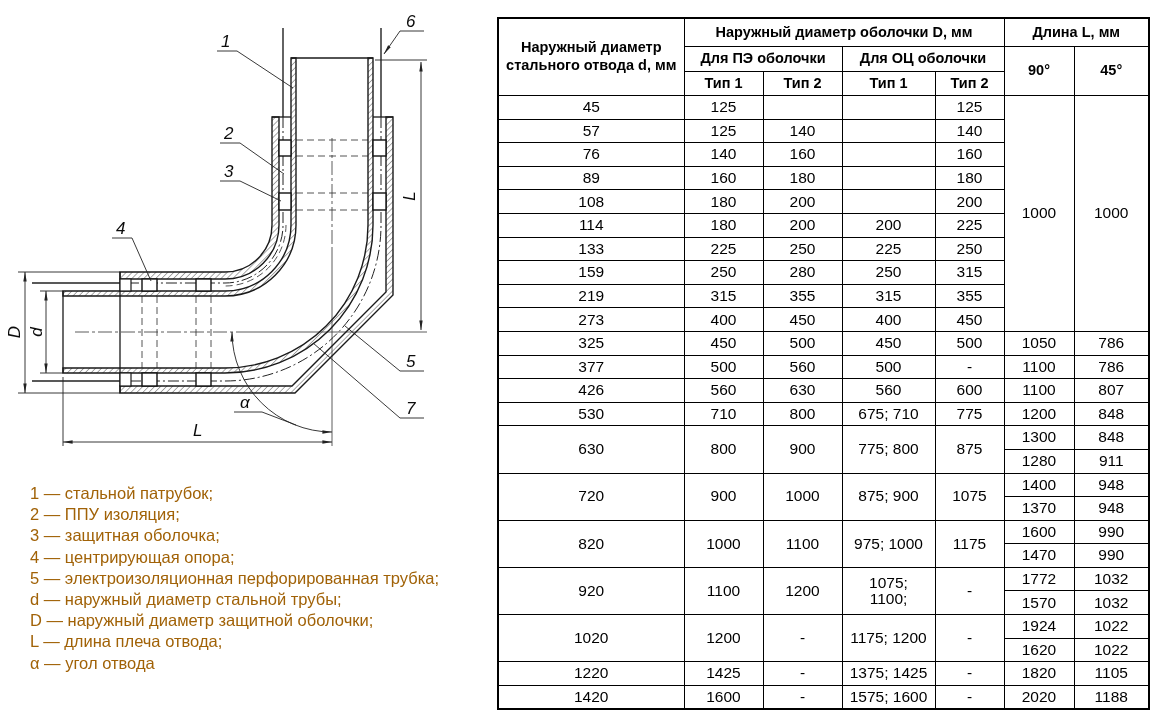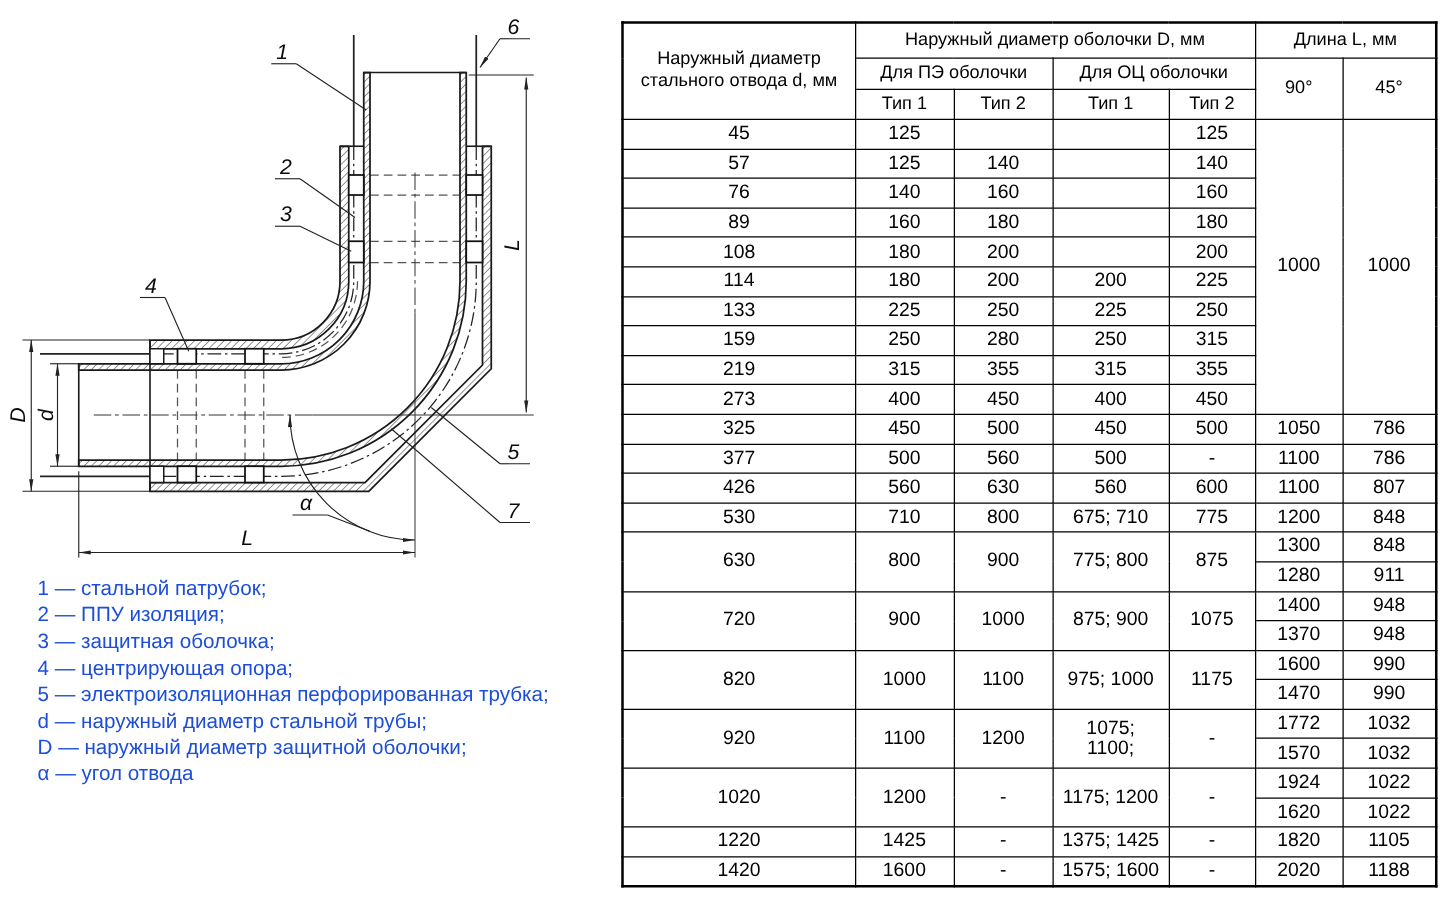--- a/index.html
+++ b/index.html
@@ -1,29 +1,29 @@
 <!DOCTYPE html>
 <html><head>
 <meta charset="utf-8">
 <style>
   html,body{margin:0;padding:0;background:#fff;}
   .stage{position:relative;width:1164px;height:718px;background:#fff;overflow:hidden;
          font-family:"Liberation Sans",sans-serif;}
   svg text{font-family:"Liberation Sans",sans-serif;}
 
   
-  .legend{position:absolute;left:30px;top:461px;font-size:16.5px;line-height:21.2px;color:#1d4ed8;}
+  .legend{position:absolute;left:30px;top:483px;font-size:16.5px;line-height:21.2px;color:#a16207;}
   .legend div{white-space:nowrap;}
 
   
   .spec{position:absolute;left:497px;top:17px;width:651px;border-collapse:collapse;
         table-layout:fixed;color:#000;border:2px solid #000;}
   .spec th,.spec td{border:1px solid #000;text-align:center;vertical-align:middle;
         padding:0;white-space:pre-line;overflow:hidden;}
-  .spec th{font-size:14.5px;font-weight:normal;line-height:1.22;}
+  .spec th{font-size:14.5px;font-weight:bold;line-height:1.22;}
   .spec thead tr:nth-child(1) th{height:27px;}
   .spec thead tr:nth-child(2) th{height:24px;}
   .spec thead tr:nth-child(3) th{height:23px;}
   .spec td{font-size:15.5px;height:22.6px;line-height:1.05;}
 </style>
 </head>
 <body>
 
 <div class="stage">
 
@@ -153,20 +153,21 @@
 
   
   <div class="legend">
     <div>1 — стальной патрубок;</div>
     <div>2 — ППУ изоляция;</div>
     <div>3 — защитная оболочка;</div>
     <div>4 — центрирующая опора;</div>
     <div>5 — электроизоляционная перфорированная трубка;</div>
     <div>d — наружный диаметр стальной трубы;</div>
     <div>D — наружный диаметр защитной оболочки;</div>
+    <div>L — длина плеча отвода;</div>
     <div>α — угол отвода</div>
   </div>
 
   
   <table class="spec">
     <colgroup>
       <col style="width:186px">
         <col style="width:79px">
         <col style="width:79px">
       <col style="width:93px">

